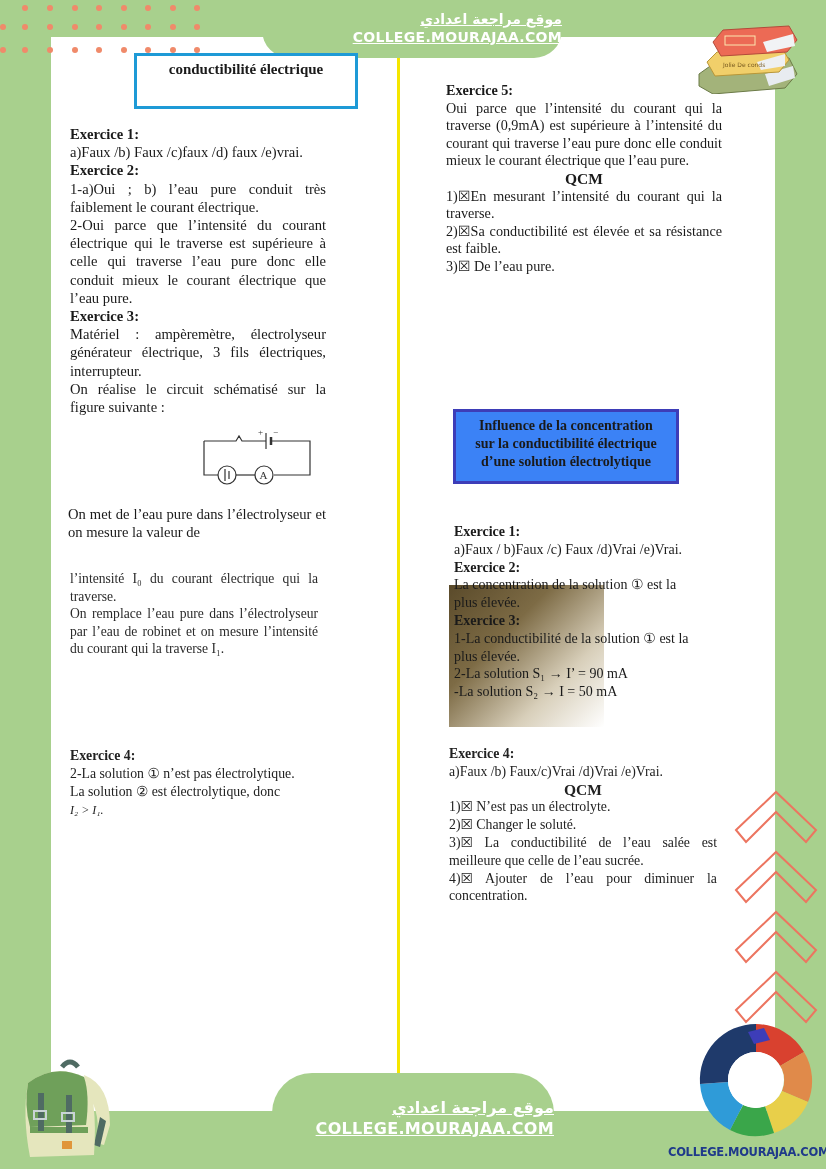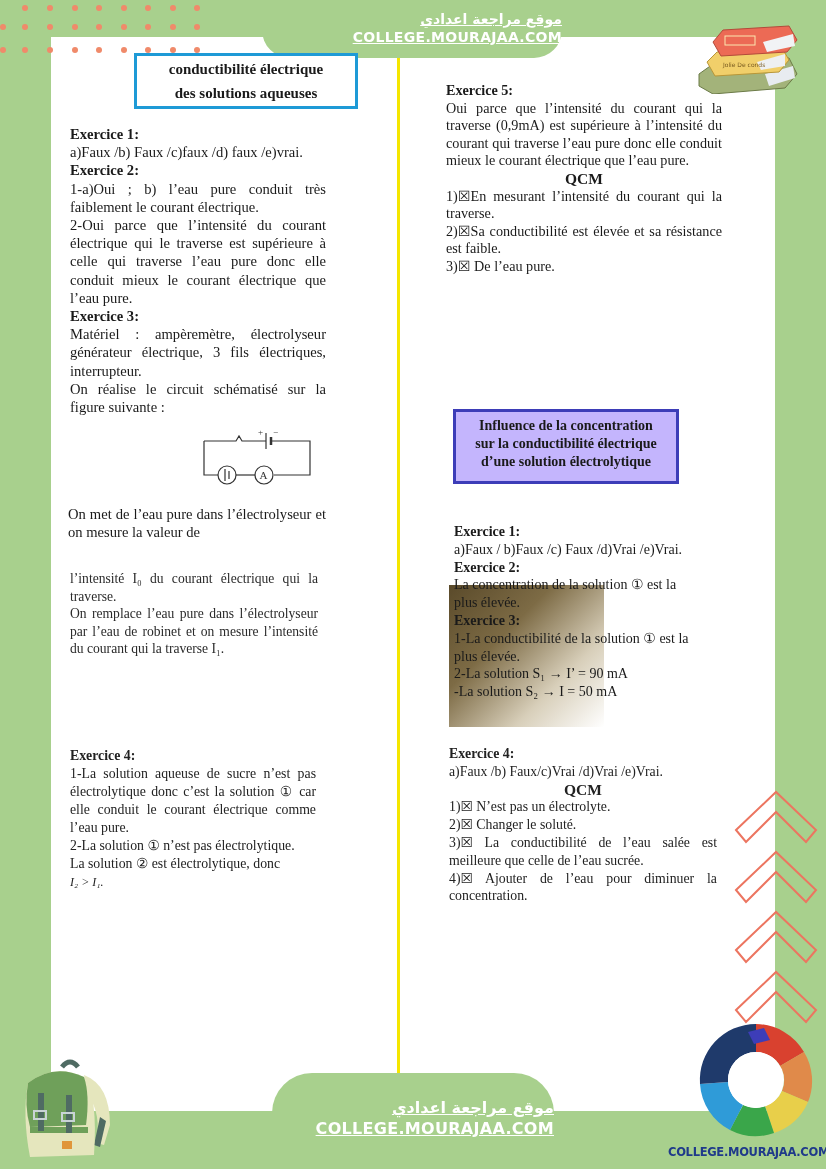--- a/index.html
+++ b/index.html
@@ -14,21 +14,21 @@
   .banner .en { display:block; text-decoration:underline; font-size:14px; line-height:18px; letter-spacing:0.3px; }
   .banner-top .ar { margin-top:10px; }
   .banner-bottom .ar { margin-top:24px; font-size:16px; line-height:22px; }
   .banner-bottom .en { font-size:16px; line-height:20px; }
   .divider { position:absolute; left:397px; top:58px; width:3px; height:1030px; background:#f5e600; }
   .col { position:absolute; font-size:14.6px; line-height:18.2px; text-align:justify; }
   .col p { margin:0; }
   .col .h { font-weight:bold; }
   .col .center { text-align:center; font-weight:bold; font-size:15.5px;font-family:Liberation Serif, serif; }
   .title-box { position:absolute; border:3px solid #1e9ad6; text-align:center; font-weight:bold; font-size:15px; line-height:26px; background:#fff;margin-left:32px; }
-  .title-box2 { position:absolute; border:3px solid #3d3db8; text-align:center; font-weight:bold; font-size:14px; line-height:18px; background:#c4b5fd; padding-top:5px; }
+  .title-box2 { position:absolute; border:3px solid #3d3db8; text-align:center; font-weight:bold; font-size:14px; line-height:18px; background:#3b82f6; padding-top:5px; }
   .shade { position:absolute; left:449px; top:585px; width:155px; height:142px; background:linear-gradient(135deg, #5a4a2a 0%, #7d6b45 35%, rgba(190,175,140,0.6) 70%, rgba(255,255,255,0) 100%); }
   .circuit { position:absolute; left:200px; top:425px; width:125px; height:62px; }
   .deco { position:absolute; }
 </style>
 </head>
 <body>
 
 <div class="paper"></div>
 
 <div class="dots">
@@ -73,21 +73,20 @@
     <path d="M64 50 L92 42 L92 54 L68 58 Z" fill="#eef0f2"></path>
     <text x="30" y="55" font-size="6" fill="#7a5b20" font-family="DejaVu Sans, sans-serif">Jolie De conds</text>
     <path d="M20 30 L30 18 L96 14 L104 28 L94 40 L28 44 Z" fill="#ec6a55" stroke="#b34a3a" stroke-width="1"></path>
     <path d="M70 30 L100 22 L102 34 L74 40 Z" fill="#f1f3f5"></path>
     <rect x="32" y="24" width="30" height="9" fill="none" stroke="#fbe7b0" stroke-width="1"></rect>
   </g>
 </svg>
 
 <div class="title-box" style="left:102px;top:53px;width:218px;height:50px;">
   <div>conductibilité électrique</div>
-  <div style="margin-top:-2px">des solutions aqueuses</div>
 </div>
 
 <div class="col" style="left:70px;top:125px;width:256px;">
   <p class="h">Exercice 1:</p>
   <p>a)Faux /b) Faux /c)faux /d) faux /e)vrai.</p>
   <p class="h">Exercice 2:</p>
   <p>1-a)Oui ; b) l’eau pure conduit très faiblement le courant électrique.</p>
   <p>2-Oui parce que l’intensité du courant électrique qui le traverse est supérieure à celle qui traverse l’eau pure donc elle conduit mieux le courant électrique que l’eau pure.</p>
   <p class="h">Exercice 3:</p>
   <p>Matériel : ampèremètre, électrolyseur générateur électrique, 3 fils électriques, interrupteur.</p>
@@ -113,21 +112,20 @@
 
 <div class="col" style="left:68px;top:505px;width:258px;">
   <p>On met de l’eau pure dans l’électrolyseur et on mesure la valeur de</p>
 </div>
 <div class="col" style="left:70px;top:570px;width:248px;font-size:13.6px;line-height:17.5px;color:#2a2a2a;">
   <p>l’intensité I₀ du courant électrique qui la traverse.</p>
   <p>On remplace l’eau pure dans l’électrolyseur par l’eau de robinet et on mesure l’intensité du courant qui la traverse I₁.</p>
 </div>
 <div class="col" style="left:70px;top:747px;width:246px;font-size:13.8px;line-height:18px;color:#222;">
   <p class="h">Exercice 4:</p>
-  <p>1-La solution aqueuse de sucre n’est pas électrolytique donc c’est la solution ① car elle conduit le courant électrique comme l’eau pure.</p>
   <p>2-La solution ① n’est pas électrolytique.</p>
   <p>La solution ② est électrolytique, donc</p>
   <p style="font-style:italic;font-size:12px;">I₂ &gt; I₁.</p>
 </div>
 
 <div class="divider"></div>
 
 <div class="col" style="left:446px;top:82px;width:276px;font-size:14.2px;line-height:17.6px;">
   <p class="h">Exercice 5:</p>
   <p>Oui parce que l’intensité du courant qui la traverse (0,9mA) est supérieure à l’intensité du courant qui traverse l’eau pure donc elle conduit mieux le courant électrique que l’eau pure.</p>

